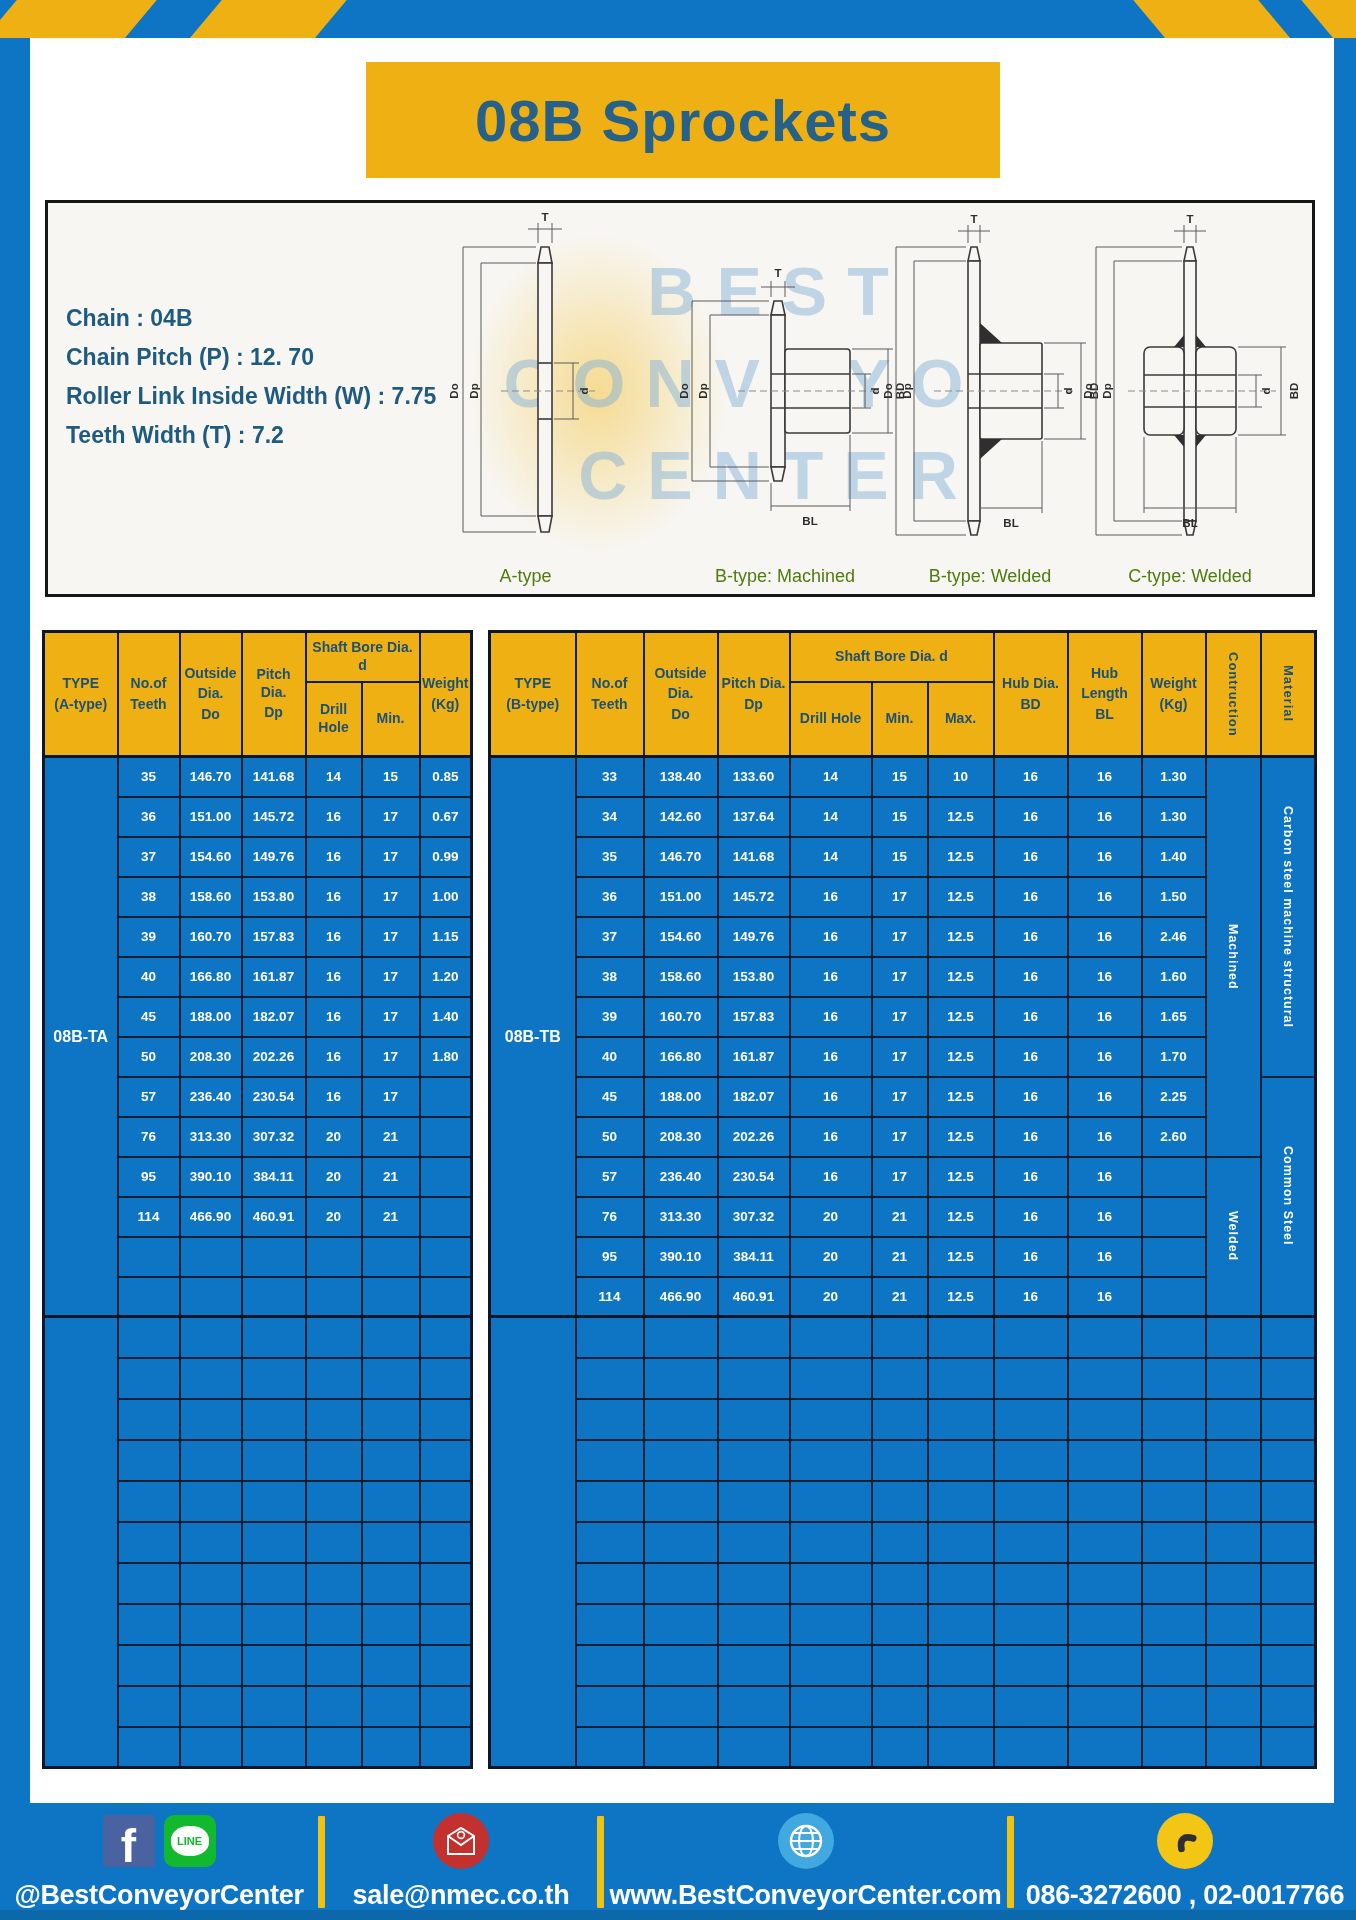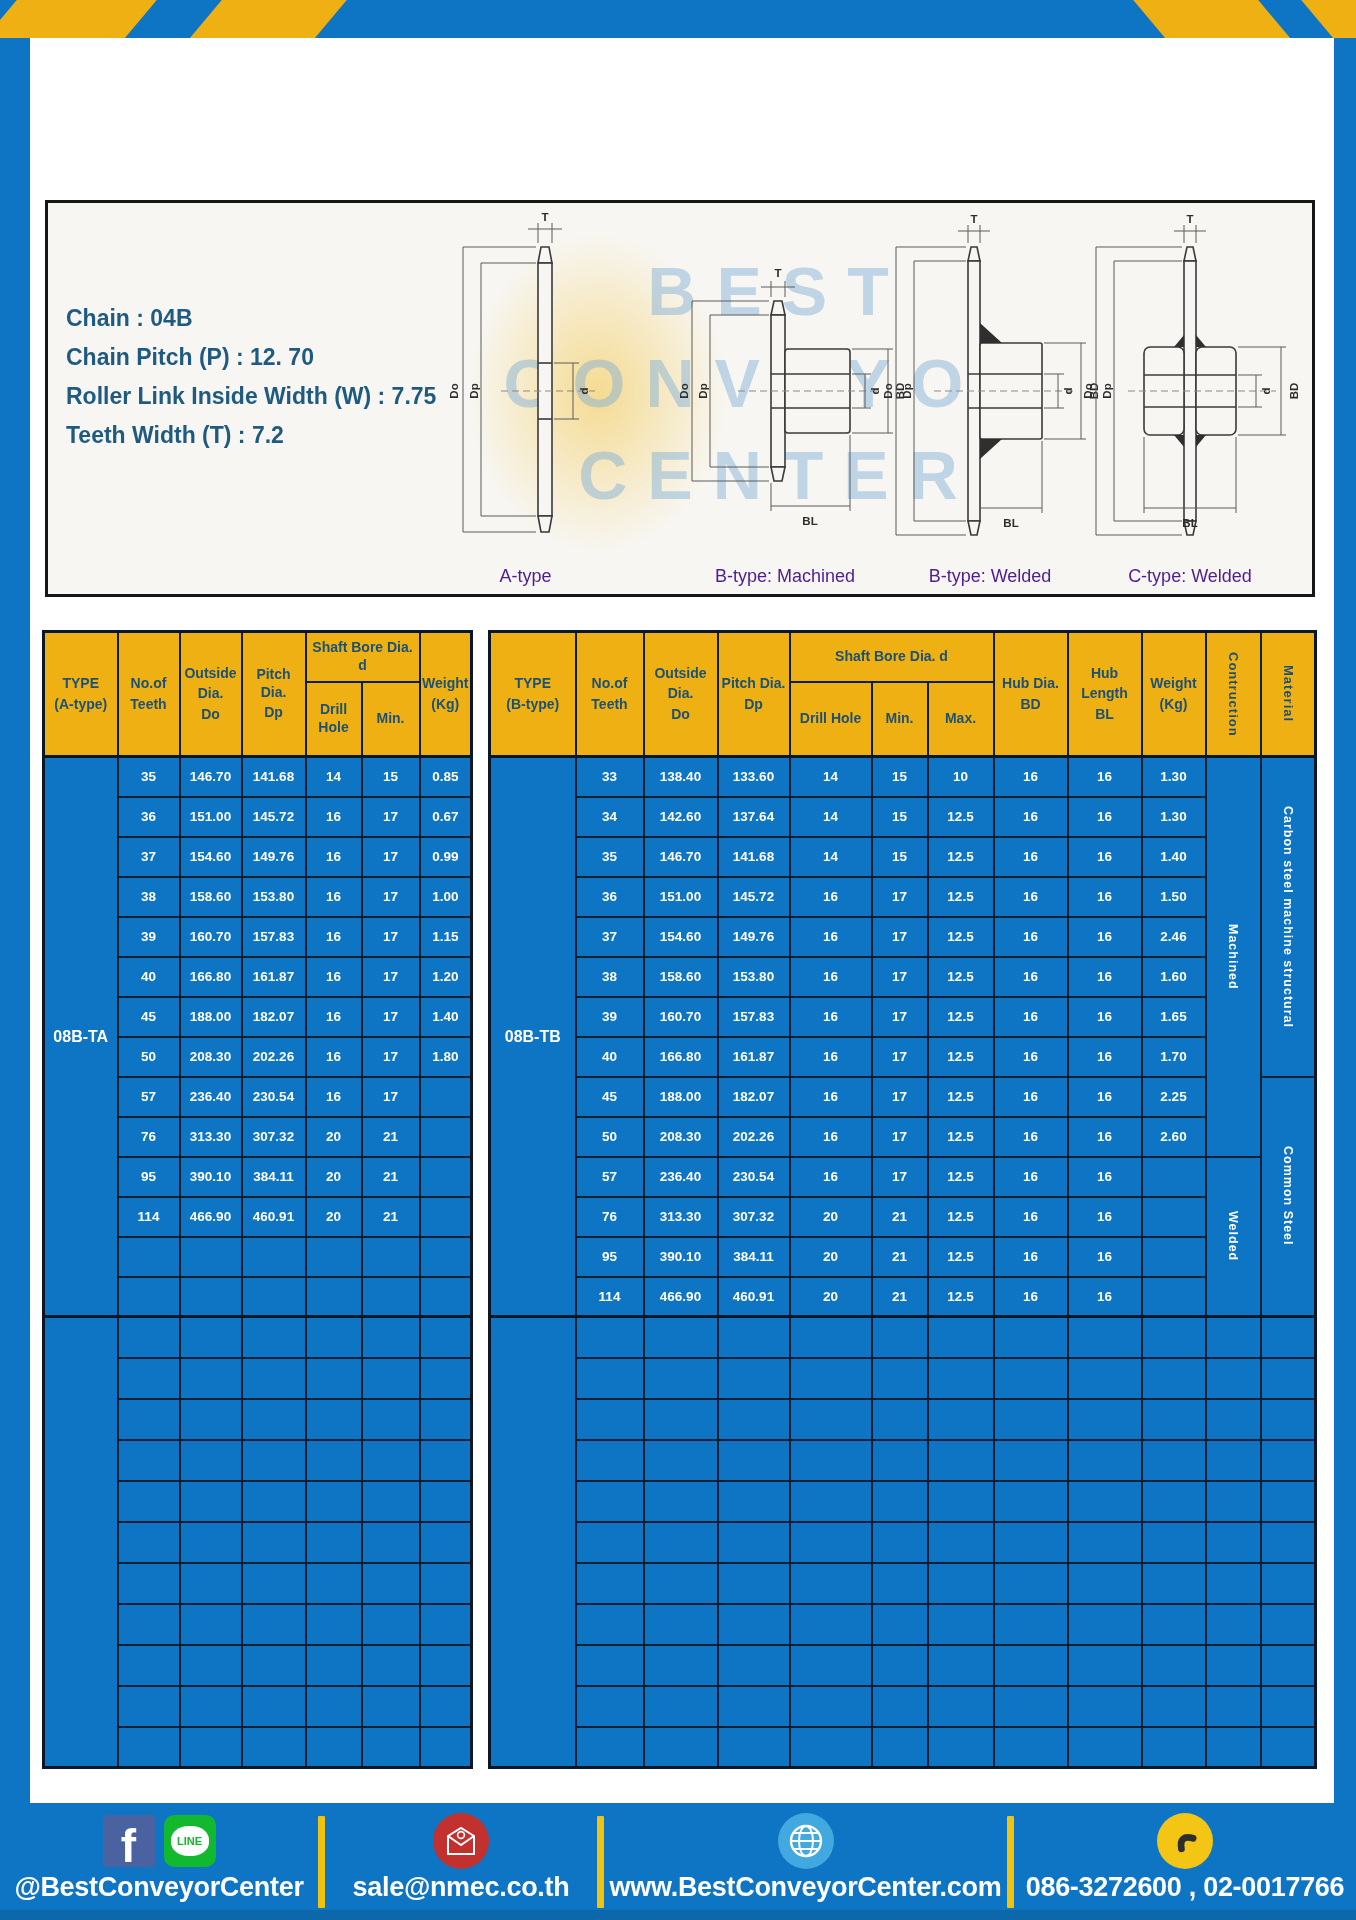--- a/index.html
+++ b/index.html
@@ -27,21 +27,21 @@
   
   .diagram-panel{position:absolute;left:45px;top:200px;width:1270px;height:397px;background:#f7f6f2;border:3px solid #161616}
   .specs{position:absolute;left:18px;top:96px;z-index:2}
   .specs div{font-size:23px;font-weight:700;color:var(--spec-text);line-height:39px;white-space:nowrap}
   .watermark{position:absolute;left:400px;top:42px;width:660px;text-align:center;z-index:1;pointer-events:none}
   .watermark div{font-size:68px;font-weight:800;letter-spacing:20px;color:rgba(130,175,215,.48);line-height:92px}
   .wm-blob{position:absolute;left:420px;top:30px;width:260px;height:320px;z-index:0;
     background:radial-gradient(closest-side,rgba(243,186,28,.45),rgba(243,186,28,0))}
   .fig{position:absolute;top:8px;height:382px;z-index:2}
   .fig svg{display:block}
-  .fig-caption{position:absolute;left:0;right:0;bottom:6px;text-align:center;font-size:18px;color:#4c1d95}
+  .fig-caption{position:absolute;left:0;right:0;bottom:6px;text-align:center;font-size:18px;color:#4d7c0f}
   .part{stroke:#3a3a3a;stroke-width:1.6;fill:#f7f6f2}
   .weld{fill:#2f2f2f;stroke:none}
   .dim{stroke:#5a5a5a;stroke-width:1;fill:none}
   .cl{stroke:#8a8a8a;stroke-width:1;stroke-dasharray:7 4;fill:none}
   .dlbl{font-family:"Liberation Sans",sans-serif;font-size:11.5px;fill:#2d2d2d;font-weight:600;text-anchor:middle}
 
   
   .dtable{position:absolute;border-collapse:collapse;table-layout:fixed;border:3px solid var(--navy-thick)}
   .dtable th,.dtable td{border:2px solid var(--navy);text-align:center;vertical-align:middle;overflow:hidden;padding:0}
   .dtable thead th{background:var(--gold);color:var(--hdr-text);font-weight:700;font-size:14px;line-height:1.25}
@@ -55,21 +55,21 @@
   .dtable tbody.s2 tr:first-child td{border-top:3px solid var(--navy-thick)}
   .dtable .type-cell{font-size:16px;font-weight:700}
   .dtable .vert, .dtable .vert-h{writing-mode:vertical-rl;letter-spacing:1px;font-size:12.5px}
   .dtable th.vert-h{font-size:13px}
 
   
   .footer{position:absolute;left:0;bottom:0;width:1356px;height:117px;background:var(--blue);display:flex;align-items:stretch}
   .f-strip{position:absolute;left:0;bottom:0;width:100%;height:10px;background:var(--blue-dark)}
   .f-section{display:flex;flex-direction:column;align-items:center;justify-content:flex-start;padding-top:9px}
   .f-icons{display:flex;gap:9px;align-items:center;height:58px}
-  .f-label{margin-top:2px;font-size:27px;font-weight:700;color:#ffffff;white-space:nowrap;letter-spacing:-.3px}
+  .f-label{margin-top:10px;font-size:27px;font-weight:700;color:#ffffff;white-space:nowrap;letter-spacing:-.3px}
   .f-divider{width:7px;height:92px;background:#f0c310;align-self:center;border-radius:1px}
   .fb-icon{width:52px;height:52px;background:#4a63a0;border-radius:4px;color:#fff;font-size:46px;font-weight:700;
     display:flex;align-items:flex-end;justify-content:center;line-height:.92}
   .line-icon{width:52px;height:52px;background:#12b92e;border-radius:10px;display:flex;align-items:center;justify-content:center}
   .line-bubble{background:#fff;border-radius:46%;width:38px;height:30px;display:flex;align-items:center;justify-content:center;
     color:#12b92e;font-size:11px;font-weight:700}
   .circle-icon{width:56px;height:56px;border-radius:50%;display:flex;align-items:center;justify-content:center}
   .mail-bg{background:#c3312f}.globe-bg{background:#41a8e0}.phone-bg{background:#f3c515}
 </style>
 </head>
@@ -79,20 +79,23 @@
 
   <div class="top-band">
     <div class="stripe l" style="left:0;width:140px"></div>
     <div class="stripe l" style="left:205px;width:125px"></div>
     <div class="stripe r" style="left:1150px;width:125px"></div>
     <div class="stripe r" style="left:1318px;width:120px"></div>
   </div>
   <div class="side-border left"></div>
   <div class="side-border right"></div>
 
+  <div class="title-box">
+    <h1>08B Sprockets</h1>
+  </div>
 
   <div class="diagram-panel">
     <div class="wm-blob"></div>
     <div class="watermark">
       <div>BEST</div>
       <div>CONVEYOR</div>
       <div>CENTER</div>
     </div>
 
     <div class="specs">

